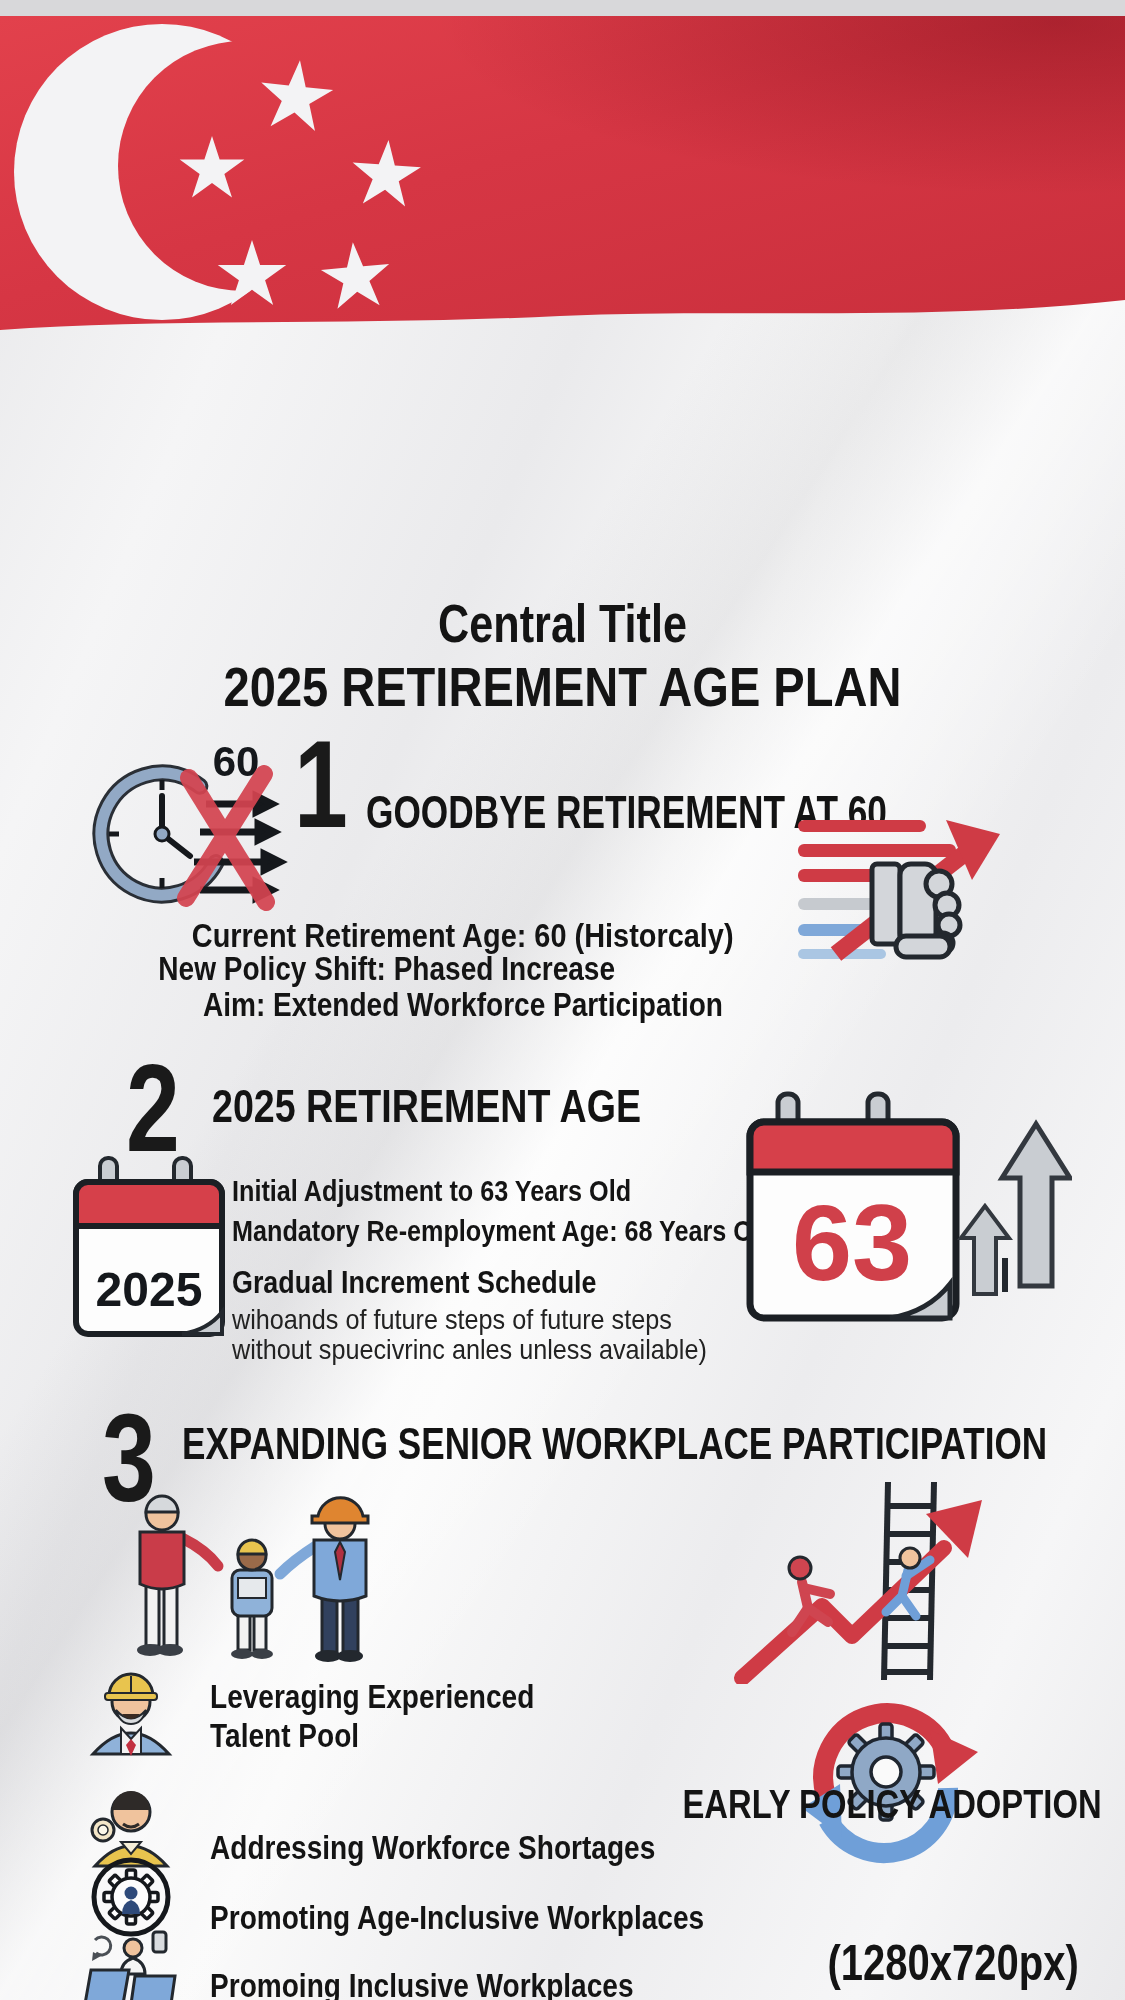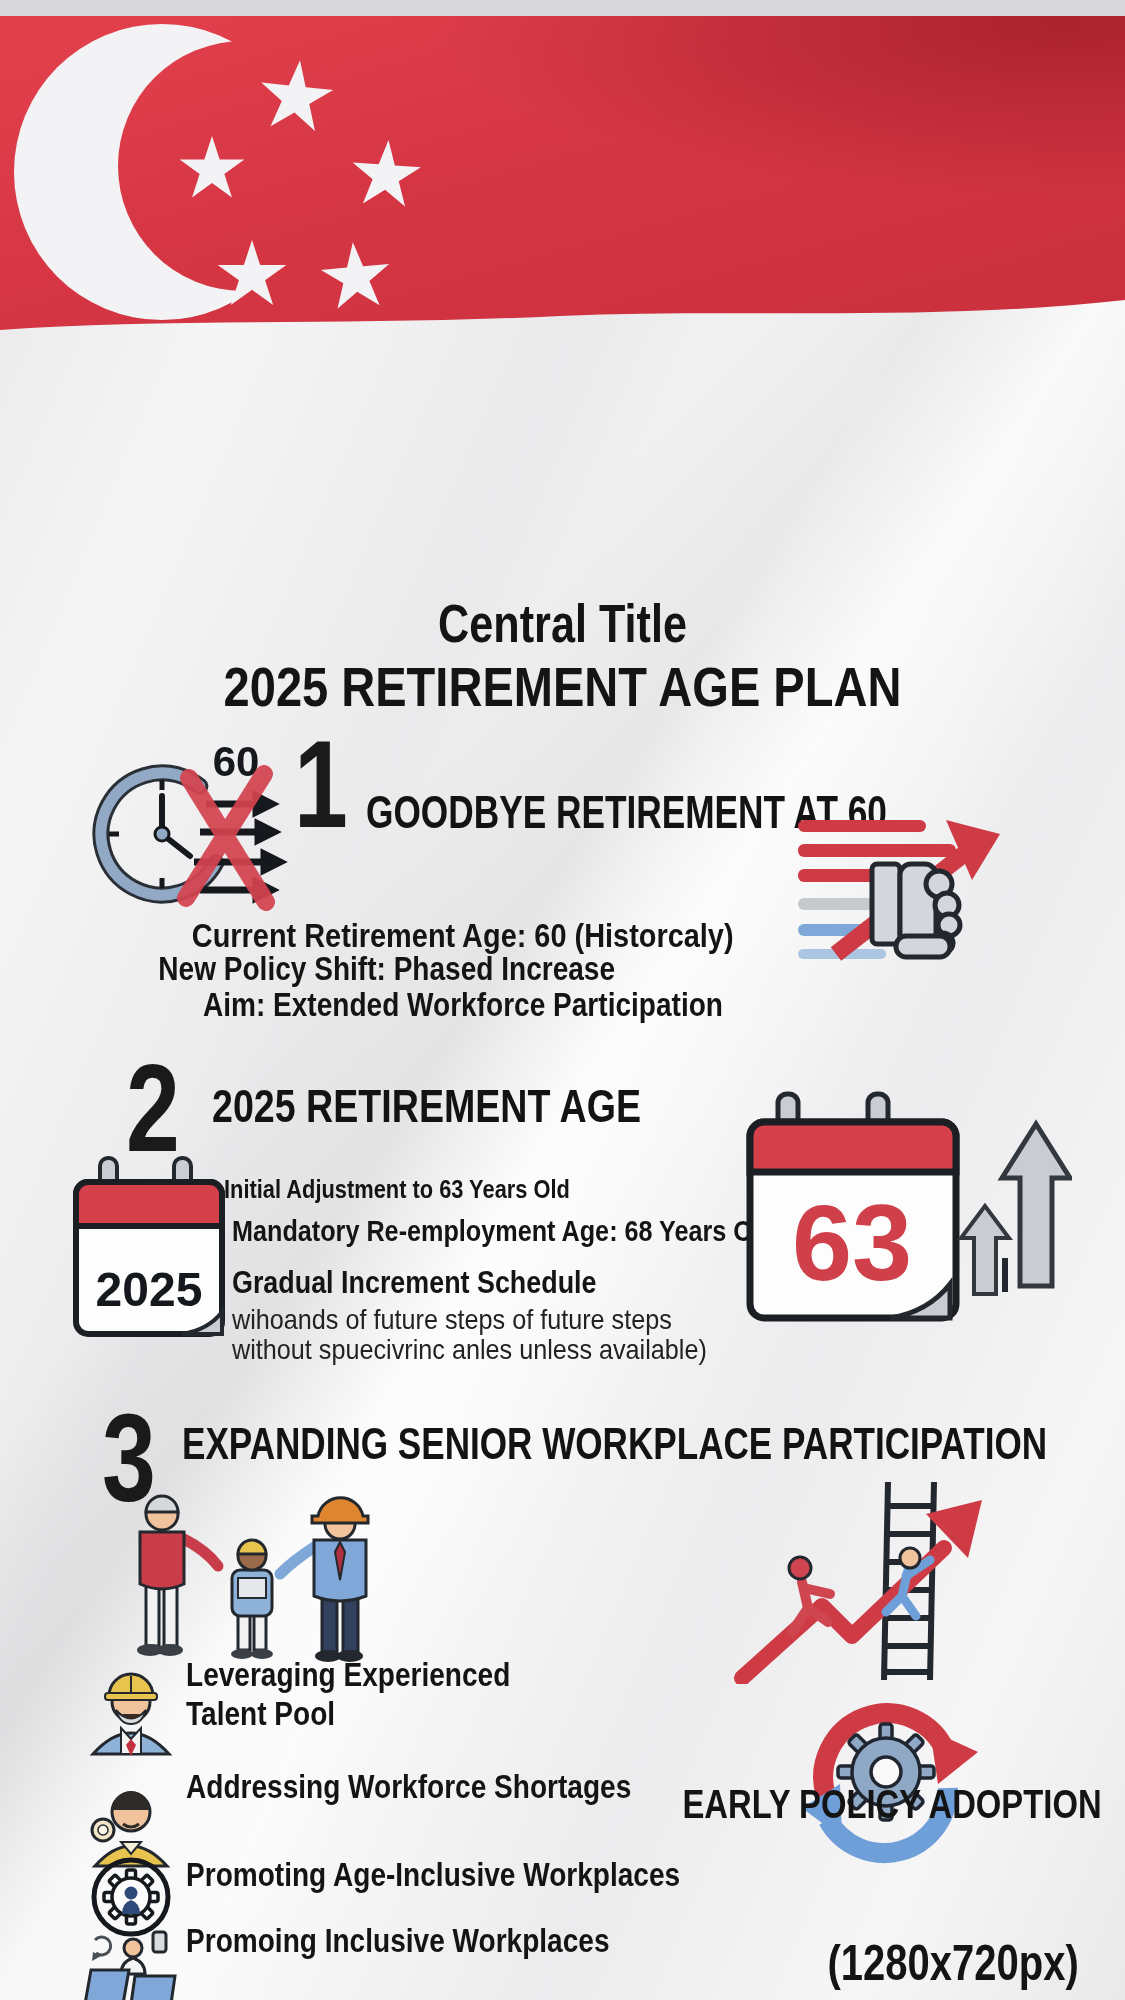--- a/index.html
+++ b/index.html
@@ -8,21 +8,21 @@
     background:linear-gradient(113deg,#e7e7e9 0%,#f5f5f6 18%,#eaeaec 36%,#fafafa 52%,#ececee 70%,#f6f6f7 86%,#e9e9eb 100%);}
   .canvas::before{content:"";position:absolute;inset:0;pointer-events:none;
     background:linear-gradient(123deg,rgba(0,0,0,0) 38%,rgba(150,150,156,.16) 46%,rgba(255,255,255,.55) 53%,rgba(0,0,0,0) 63%);}
   .abs{position:absolute;}
   .b{font-weight:bold;color:#141414;}
   .cx{display:inline-block;white-space:nowrap;transform-origin:left center;}
   .cxc{display:inline-block;white-space:nowrap;transform-origin:center center;}
   .num{font-weight:bold;font-size:124px;line-height:1;color:#1a1a1a;transform:scaleX(.78);transform-origin:left top;letter-spacing:-3px;}
   .heading{font-weight:bold;color:#131313;text-align:right;}
   .ctr{left:0;width:1125px;text-align:center;}
-  .bullet-row{position:absolute;left:80px;display:flex;align-items:flex-start;gap:4px;}
+  .bullet-row{position:absolute;left:80px;display:flex;align-items:flex-end;gap:28px;}
   .bullet-icon{width:102px;display:flex;justify-content:center;align-items:center;}
   .bullet-label{font-size:33px;font-weight:bold;color:#141414;line-height:1.18;}
   svg text{font-family:"Liberation Sans","DejaVu Sans",sans-serif;}
 </style>
 </head>
 <body>
 
 <div class="canvas">
 
   <svg class="abs" style="left:0;top:0" width="1125" height="332" viewBox="0 0 1125 332">
@@ -138,21 +138,21 @@
 
   <svg class="abs" style="left:70px;top:1138px" width="158" height="198" viewBox="0 0 158 198">
     <rect x="30" y="4" width="17" height="46" rx="8" fill="#c9cdd2" stroke="#23282e" stroke-width="4"></rect>
     <rect x="104" y="4" width="17" height="46" rx="8" fill="#c9cdd2" stroke="#23282e" stroke-width="4"></rect>
     <rect x="6" y="28" width="146" height="152" rx="12" fill="#fdfdfd" stroke="#1b1f24" stroke-width="6"></rect>
     <path d="M6,40 a12,12 0 0 1 12,-12 h122 a12,12 0 0 1 12,12 v32 h-146 z" fill="#d6404a" stroke="#1b1f24" stroke-width="6"></path>
     <path d="M112,180 q26,-4 40,-22 v22 z" fill="#c9cdd2" stroke="#23282e" stroke-width="4"></path>
     <text x="79" y="152" text-anchor="middle" font-size="48" font-weight="bold" fill="#15181c">2025</text>
   </svg>
 
-  <div class="abs" style="left:224px;top:1158px;font-size:26px">
+  <div class="abs" style="left:232px;top:1158px;font-size:30px">
     <span class="cx b" style="transform:scaleX(.84)">Initial Adjustment to 63 Years Old</span>
   </div>
   <div class="abs" style="left:232px;top:1198px;font-size:30px">
     <span class="cx b" style="transform:scaleX(.84)">Mandatory Re-employment Age: 68 Years Old</span>
   </div>
   <div class="abs" style="left:232px;top:1248px;font-size:32px">
     <span class="cx b" style="transform:scaleX(.84)">Gradual Increment Schedule</span>
   </div>
   <div class="abs" style="left:232px;top:1288px;font-size:28px;color:#222">
     <span class="cx" style="transform:scaleX(.9)">wihoands of future steps of future steps</span>

